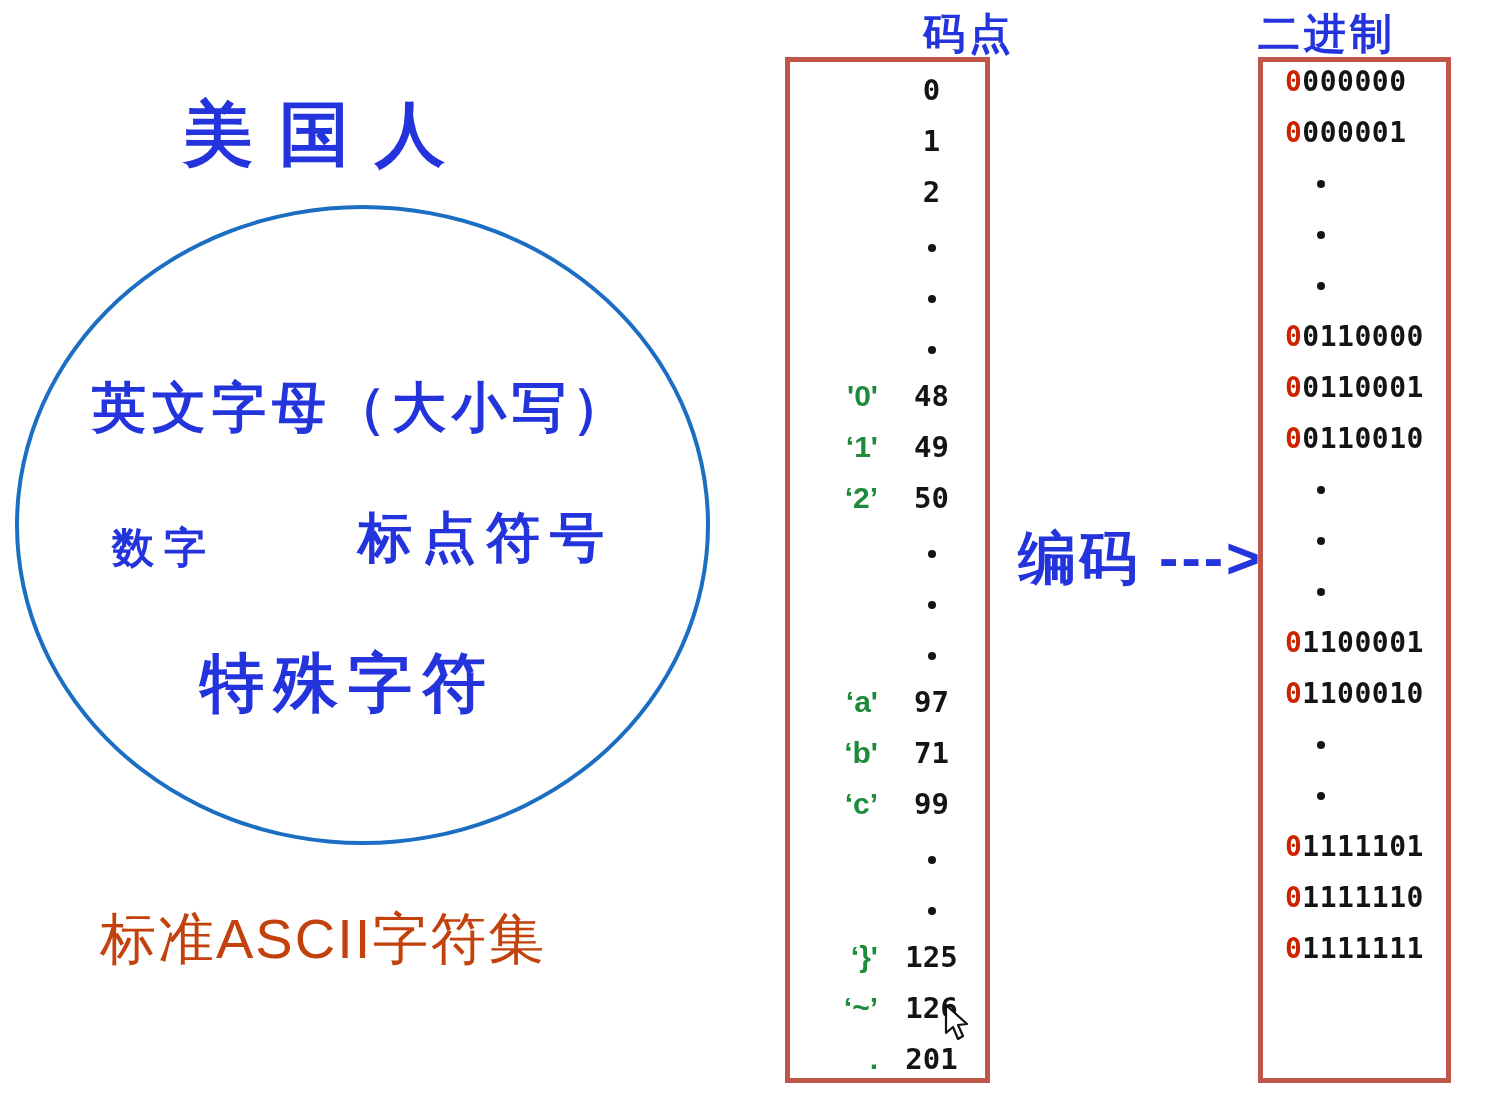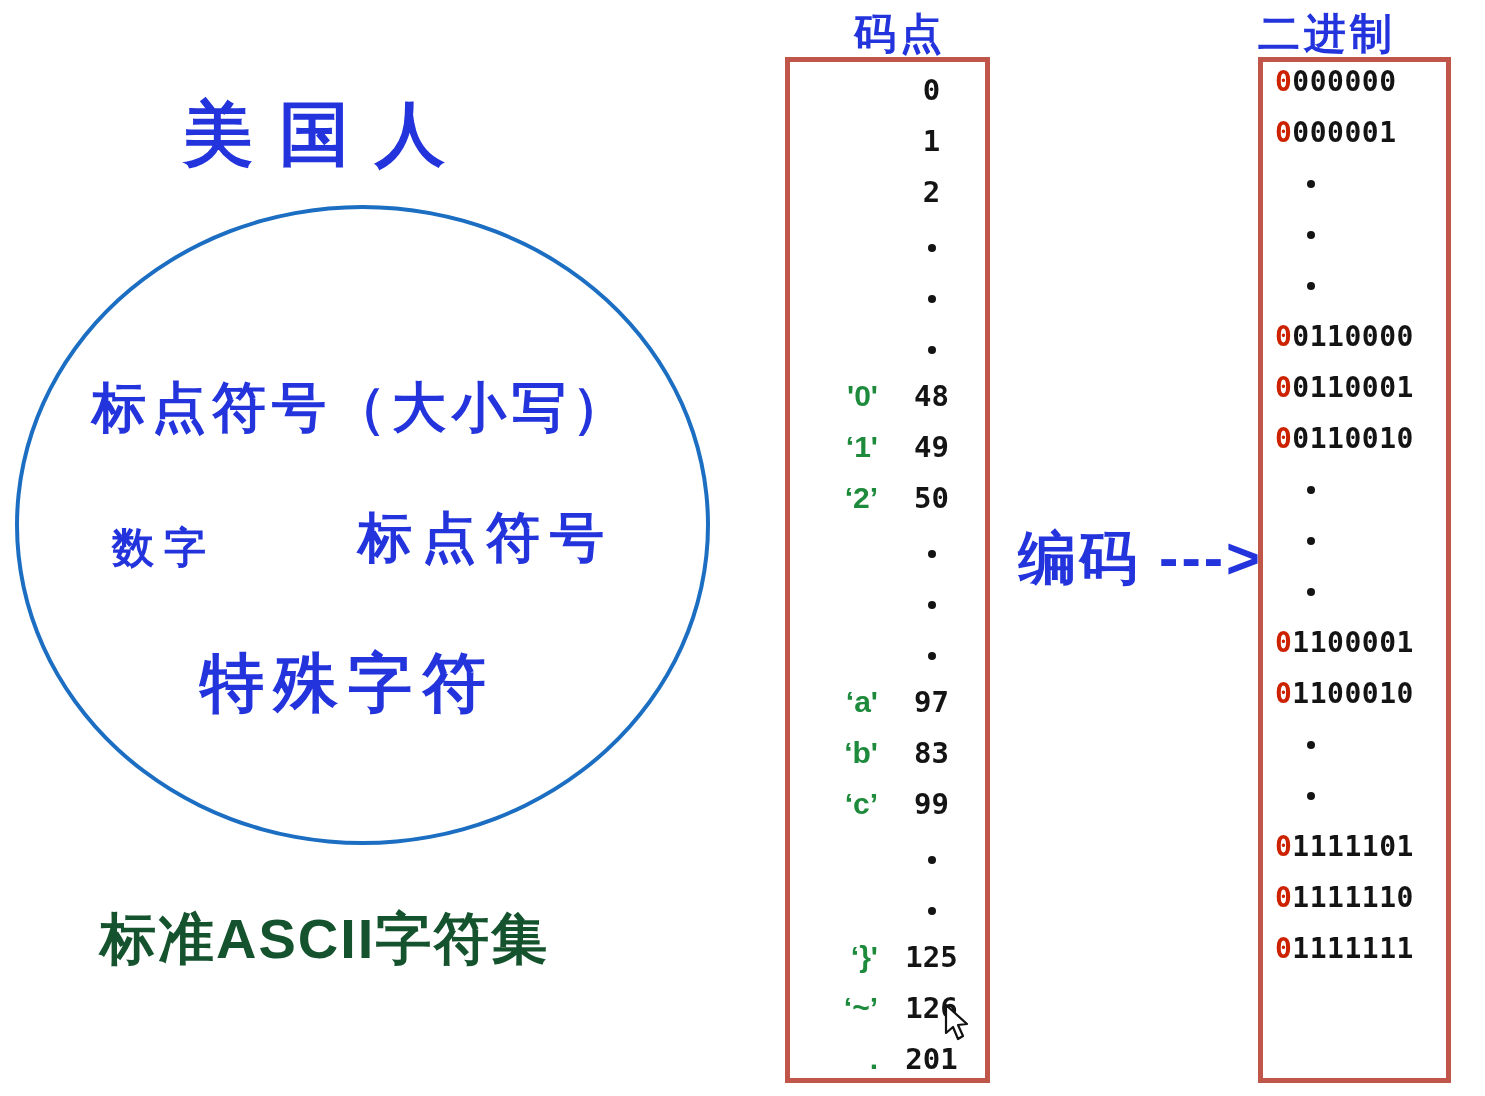--- a/index.html
+++ b/index.html
@@ -15,43 +15,43 @@
   
   .us-title{left:183px;top:88px;font-size:70px;letter-spacing:26px;}
   .ellipse{
     left:15px;top:205px;width:695px;height:640px;
     border:4px solid #1b6ec2;border-radius:50%;box-sizing:border-box;
   }
   .line-letters{left:92px;top:372px;font-size:54px;letter-spacing:6px;}
   .line-digits{left:112px;top:520px;font-size:42px;letter-spacing:10px;}
   .line-punct{left:358px;top:502px;font-size:54px;letter-spacing:10px;}
   .line-special{left:200px;top:640px;font-size:64px;letter-spacing:10px;}
-  .ascii-caption{left:100px;top:902px;font-size:56px;font-weight:700;color:#14532d;letter-spacing:2px;text-align:right;}
+  .ascii-caption{left:100px;top:902px;font-size:56px;font-weight:400;color:#c2410c;letter-spacing:2px;text-align:right;}
 
   
   .panel{
     border:5px solid #c0564a;box-sizing:border-box;background:#fff;overflow:hidden;
   }
   .cp-panel{left:785px;top:57px;width:205px;height:1026px;}
   .bin-panel{left:1258px;top:57px;width:193px;height:1026px;}
-  .cp-title{left:785px;top:6px;width:230px;text-align:center;font-size:42px;}
+  .cp-title{left:785px;top:6px;width:230px;text-align:right;font-size:42px;}
   .bin-title{left:1258px;top:6px;width:193px;text-align:left;font-size:42px;}
 
   .mono{font-family:"DejaVu Sans Mono",monospace;font-weight:700;color:#141414;}
 
   .cp-rows{padding-top:2px;}
   .cp-row{height:51px;display:flex;align-items:center;}
   .cp-char{
     width:88px;text-align:right;color:#1e8a3c;font-size:30px;font-weight:700;
     font-family:"Liberation Sans",sans-serif;
   }
   .cp-value{flex:1;text-align:center;font-size:29px;}
 
   .bin-rows{margin-top:-6px;}
-  .bin-row{height:51px;display:flex;align-items:center;padding-left:12px;}
+  .bin-row{height:51px;display:flex;align-items:center;padding-left:22px;}
   .bin-value{font-size:28px;letter-spacing:0.5px;}
   .bin-value .lead{color:#cc2200;}
 
   .dotmark{
     display:inline-block;width:8px;height:8px;border-radius:50%;background:#141414;
   }
   .bin-row .dotmark{margin-left:32px;}
   .cp-row .dotmark{margin:0 auto;}
 
   
@@ -60,21 +60,21 @@
   
   .cursor{left:942px;top:1003px;width:30px;height:40px;}
 </style>
 </head>
 <body>
 
 <div class="abs hand us-title">美国人</div>
 
 <div class="abs ellipse"></div>
 
-<div class="abs hand line-letters">标点符号（大小写）</div>
+<div class="abs hand line-letters">英文字母（大小写）</div>
 <div class="abs hand line-digits">数字</div>
 <div class="abs hand line-punct">标点符号</div>
 <div class="abs hand line-special">特殊字符</div>
 
 <div class="abs ascii-caption">标准ASCII字符集</div>
 
 <div class="abs hand cp-title">码点</div>
 <div class="abs panel cp-panel">
   <div class="cp-rows">
       <div class="cp-row">
@@ -124,21 +124,21 @@
       <div class="cp-row">
         <span class="cp-char"></span>
         <span class="cp-value"><span class="dotmark"></span></span>
       </div>
       <div class="cp-row">
         <span class="cp-char">‘a'</span>
         <span class="cp-value mono">97</span>
       </div>
       <div class="cp-row">
         <span class="cp-char">‘b'</span>
-        <span class="cp-value mono">83</span>
+        <span class="cp-value mono">71</span>
       </div>
       <div class="cp-row">
         <span class="cp-char">‘c’</span>
         <span class="cp-value mono">99</span>
       </div>
       <div class="cp-row">
         <span class="cp-char"></span>
         <span class="cp-value"><span class="dotmark"></span></span>
       </div>
       <div class="cp-row">

